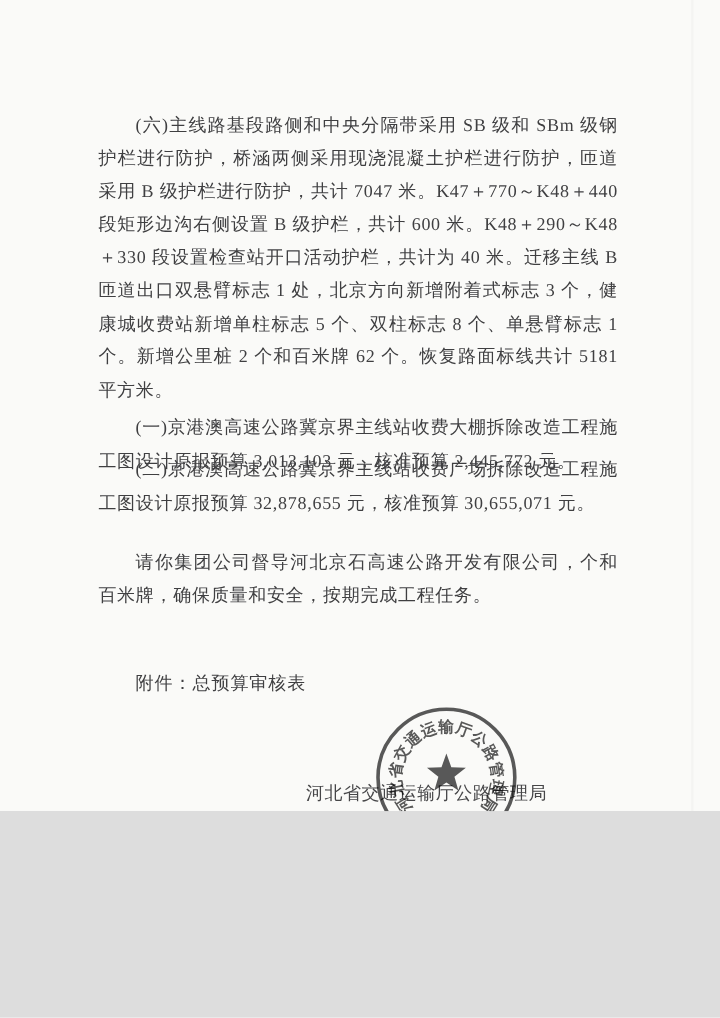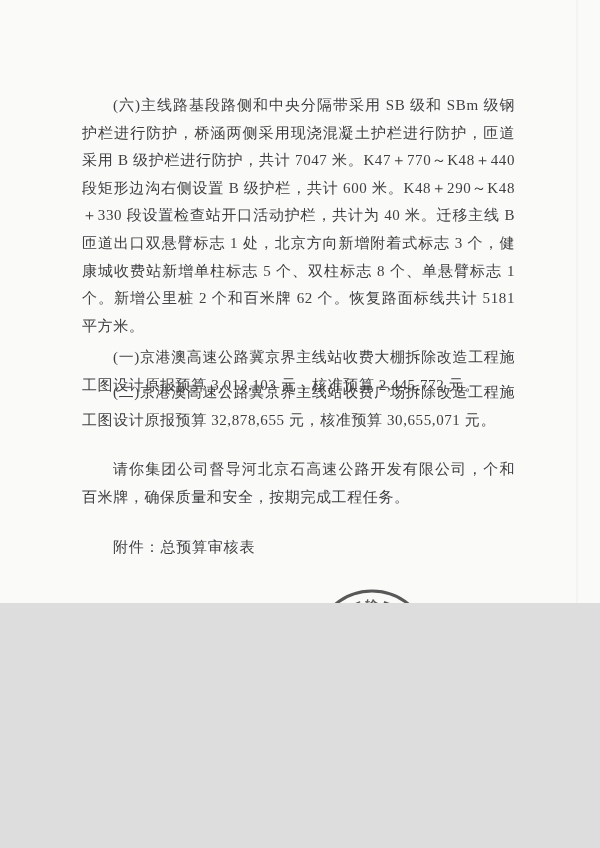--- a/index.html
+++ b/index.html
@@ -1,20 +1,20 @@
 <!DOCTYPE html>
 <html><head>
 <meta charset="utf-8">
 <style>
   * { margin: 0; padding: 0; box-sizing: border-box; }
   html, body { background: #ddd; }
   .page {
     position: relative;
     width: 600px;
-    height: 603px;
+    height: 676px;
     margin: 0 auto;
     background: #fafaf8;
     overflow: hidden;
     font-family: "Liberation Serif", "DejaVu Serif", serif;
     color: #3b3b3d;
   }
   .para {
     position: absolute;
     left: 82px;
     width: 433px;
@@ -34,21 +34,21 @@
     left: 113px;
     top: 316px;
     font-size: 15.5px;
     font-weight: bold;
     letter-spacing: 1.2px;
     color: #353537;
   }
   .attachment {
     position: absolute;
     left: 113px;
-    top: 538px;
+    top: 560px;
     font-size: 15px;
     letter-spacing: 0.8px;
     color: #3f3f41;
   }
   .sig-org {
     position: absolute;
     left: 255px;
     top: 652px;
     font-size: 15px;
     letter-spacing: 0.45px;

